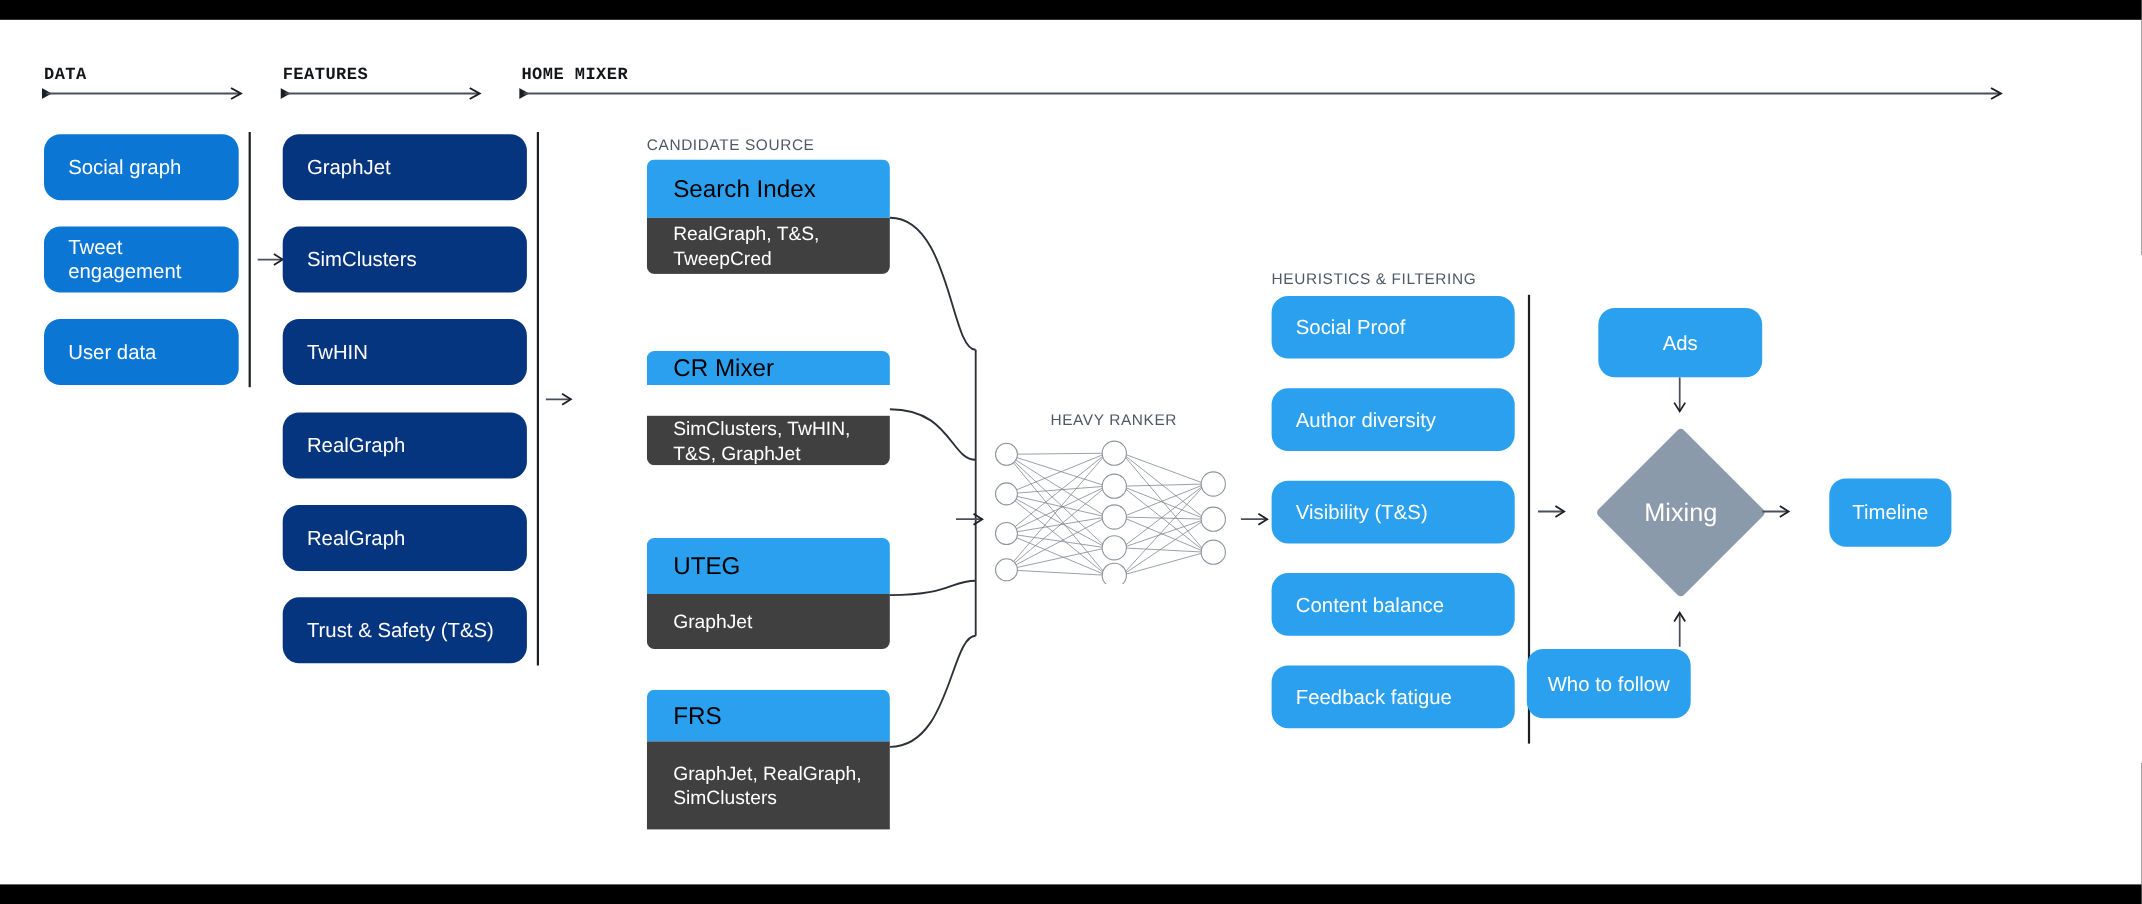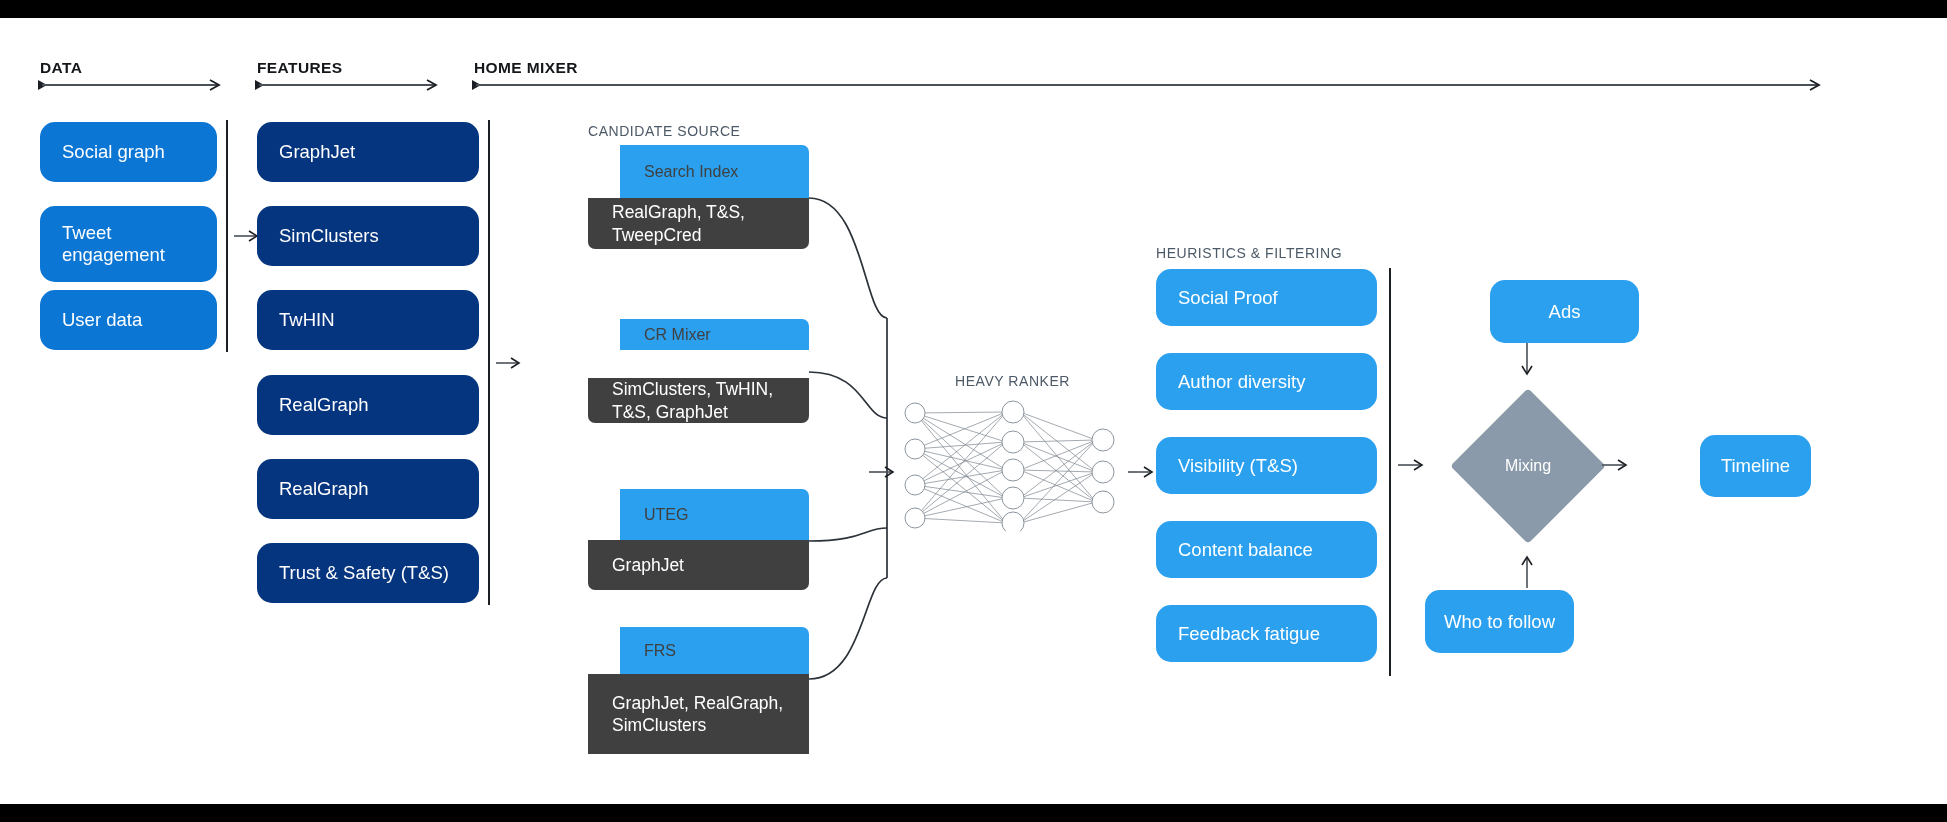--- a/index.html
+++ b/index.html
@@ -14,49 +14,48 @@
     position:absolute;left:0;top:18px;
     width:1947px;height:786px;
     background:#ffffff;
     overflow:hidden;
   }
   .abs{position:absolute;}
 
   
   .sec-label{
     font-size:15.5px;font-weight:bold;color:#14171a;
-    letter-spacing:.4px;white-space:nowrap;
+    letter-spacing:.4px;white-space:nowrap;font-family:Liberation Mono, monospace;
   }
 
   
   .box{
     border-radius:15px;
     display:flex;align-items:center;
     color:#ffffff;
     font-size:18.5px;
     box-sizing:border-box;
     padding-left:22px;
   }
-  .box-c{justify-content:center;padding-left:0;margin-left:37px;}
+  .box-c{justify-content:center;padding-left:0;}
 
   .blue-mid{background:#0b76d4;}
   .navy{background:#06357f;}
   .blue-light{background:#2aa0ef;}
 
   
   .cand{
     border-radius:7px;overflow:hidden;
     display:flex;flex-direction:column;
     box-sizing:border-box;
   }
   .cand-head{
-    background:#2aa0ef;color:#404040;font-size:16px;
+    background:#2aa0ef;color:#000000;font-size:22px;
     display:flex;align-items:center;padding-left:24px;
     box-sizing:border-box;
-    margin-left:32px;
   }
   .cand-body{
     background:#404040;color:#ffffff;font-size:17.5px;
     display:flex;align-items:center;padding-left:24px;padding-right:10px;
     box-sizing:border-box;line-height:1.28;
   }
 
   
   .vrule{background:#1b1f23;width:1.7px;}
 
@@ -70,21 +69,21 @@
   .diamond-wrap{position:absolute;}
   .diamond{
     width:100%;height:100%;
     background:#8b9aaa;
     transform:rotate(45deg);
     border-radius:4px;
   }
   .diamond-text{
     position:absolute;inset:0;
     display:flex;align-items:center;justify-content:center;
-    color:#ffffff;font-size:16px;
+    color:#ffffff;font-size:23px;
   }
 
   svg.conn{position:absolute;overflow:visible;pointer-events:none;}
 </style>
 </head>
 <body>
 
 <div id="canvas">
 
   <div class="abs sec-label" style="left:40px;top:41px;">DATA</div>
@@ -104,21 +103,21 @@
   <div class="abs sec-label" style="left:474px;top:41px;">HOME MIXER</div>
   <svg class="abs" style="left:472px;top:60px;" width="1354" height="14">
     <polygon points="0,2 9,7 0,12" fill="#1b1f23"></polygon>
     <line x1="4" y1="7" x2="1346" y2="7" stroke="#4a5058" stroke-width="1.8"></line>
     <polyline points="1338,2 1347,7 1338,12" fill="none" stroke="#1b1f23" stroke-width="1.8"></polyline>
   </svg>
 
   <div class="abs box blue-mid" style="left:40px;top:104px;width:177px;height:60px;">
     <span>Social graph</span>
   </div>
-  <div class="abs box blue-mid" style="left:40px;top:188px;width:177px;height:76px;">
+  <div class="abs box blue-mid" style="left:40px;top:188px;width:177px;height:60px;">
     <span>Tweet engagement</span>
   </div>
   <div class="abs box blue-mid" style="left:40px;top:272px;width:177px;height:60px;">
     <span>User data</span>
   </div>
 
   <div class="abs vrule" style="left:226px;top:102px;height:232px;"></div>
 
   <svg class="abs" style="left:234px;top:211px;" width="30" height="14">
     <line x1="0" y1="7" x2="22" y2="7" stroke="#4a5058" stroke-width="1.6"></line>

